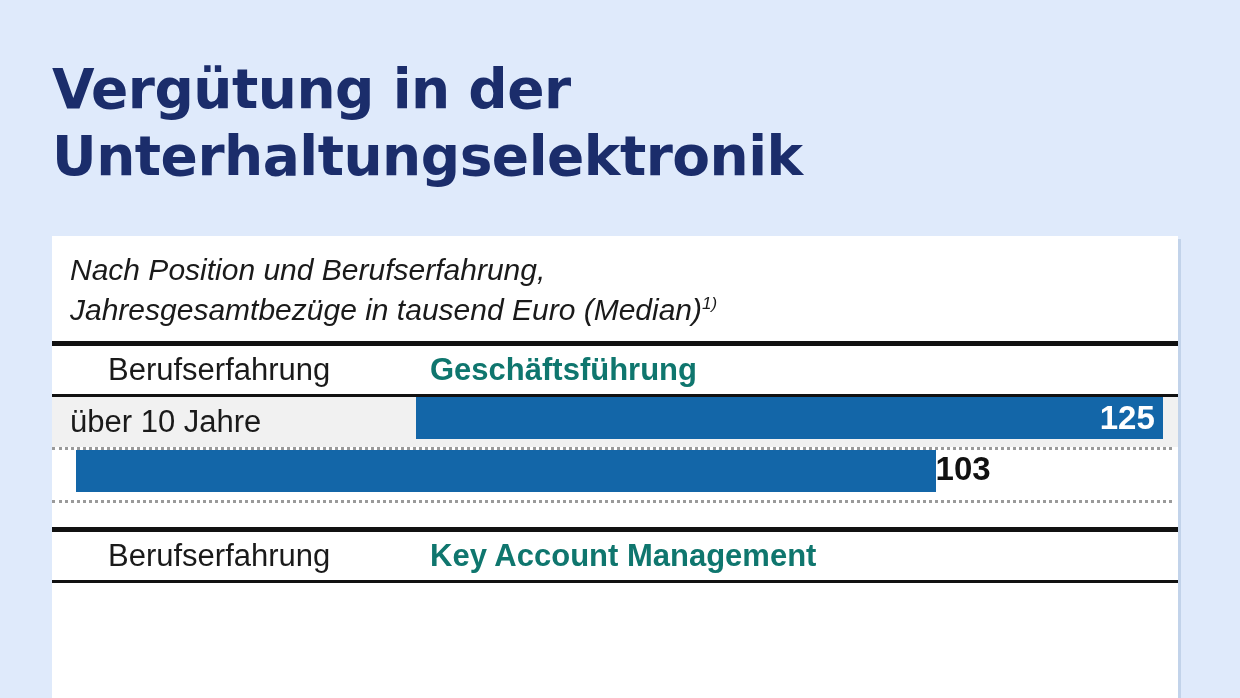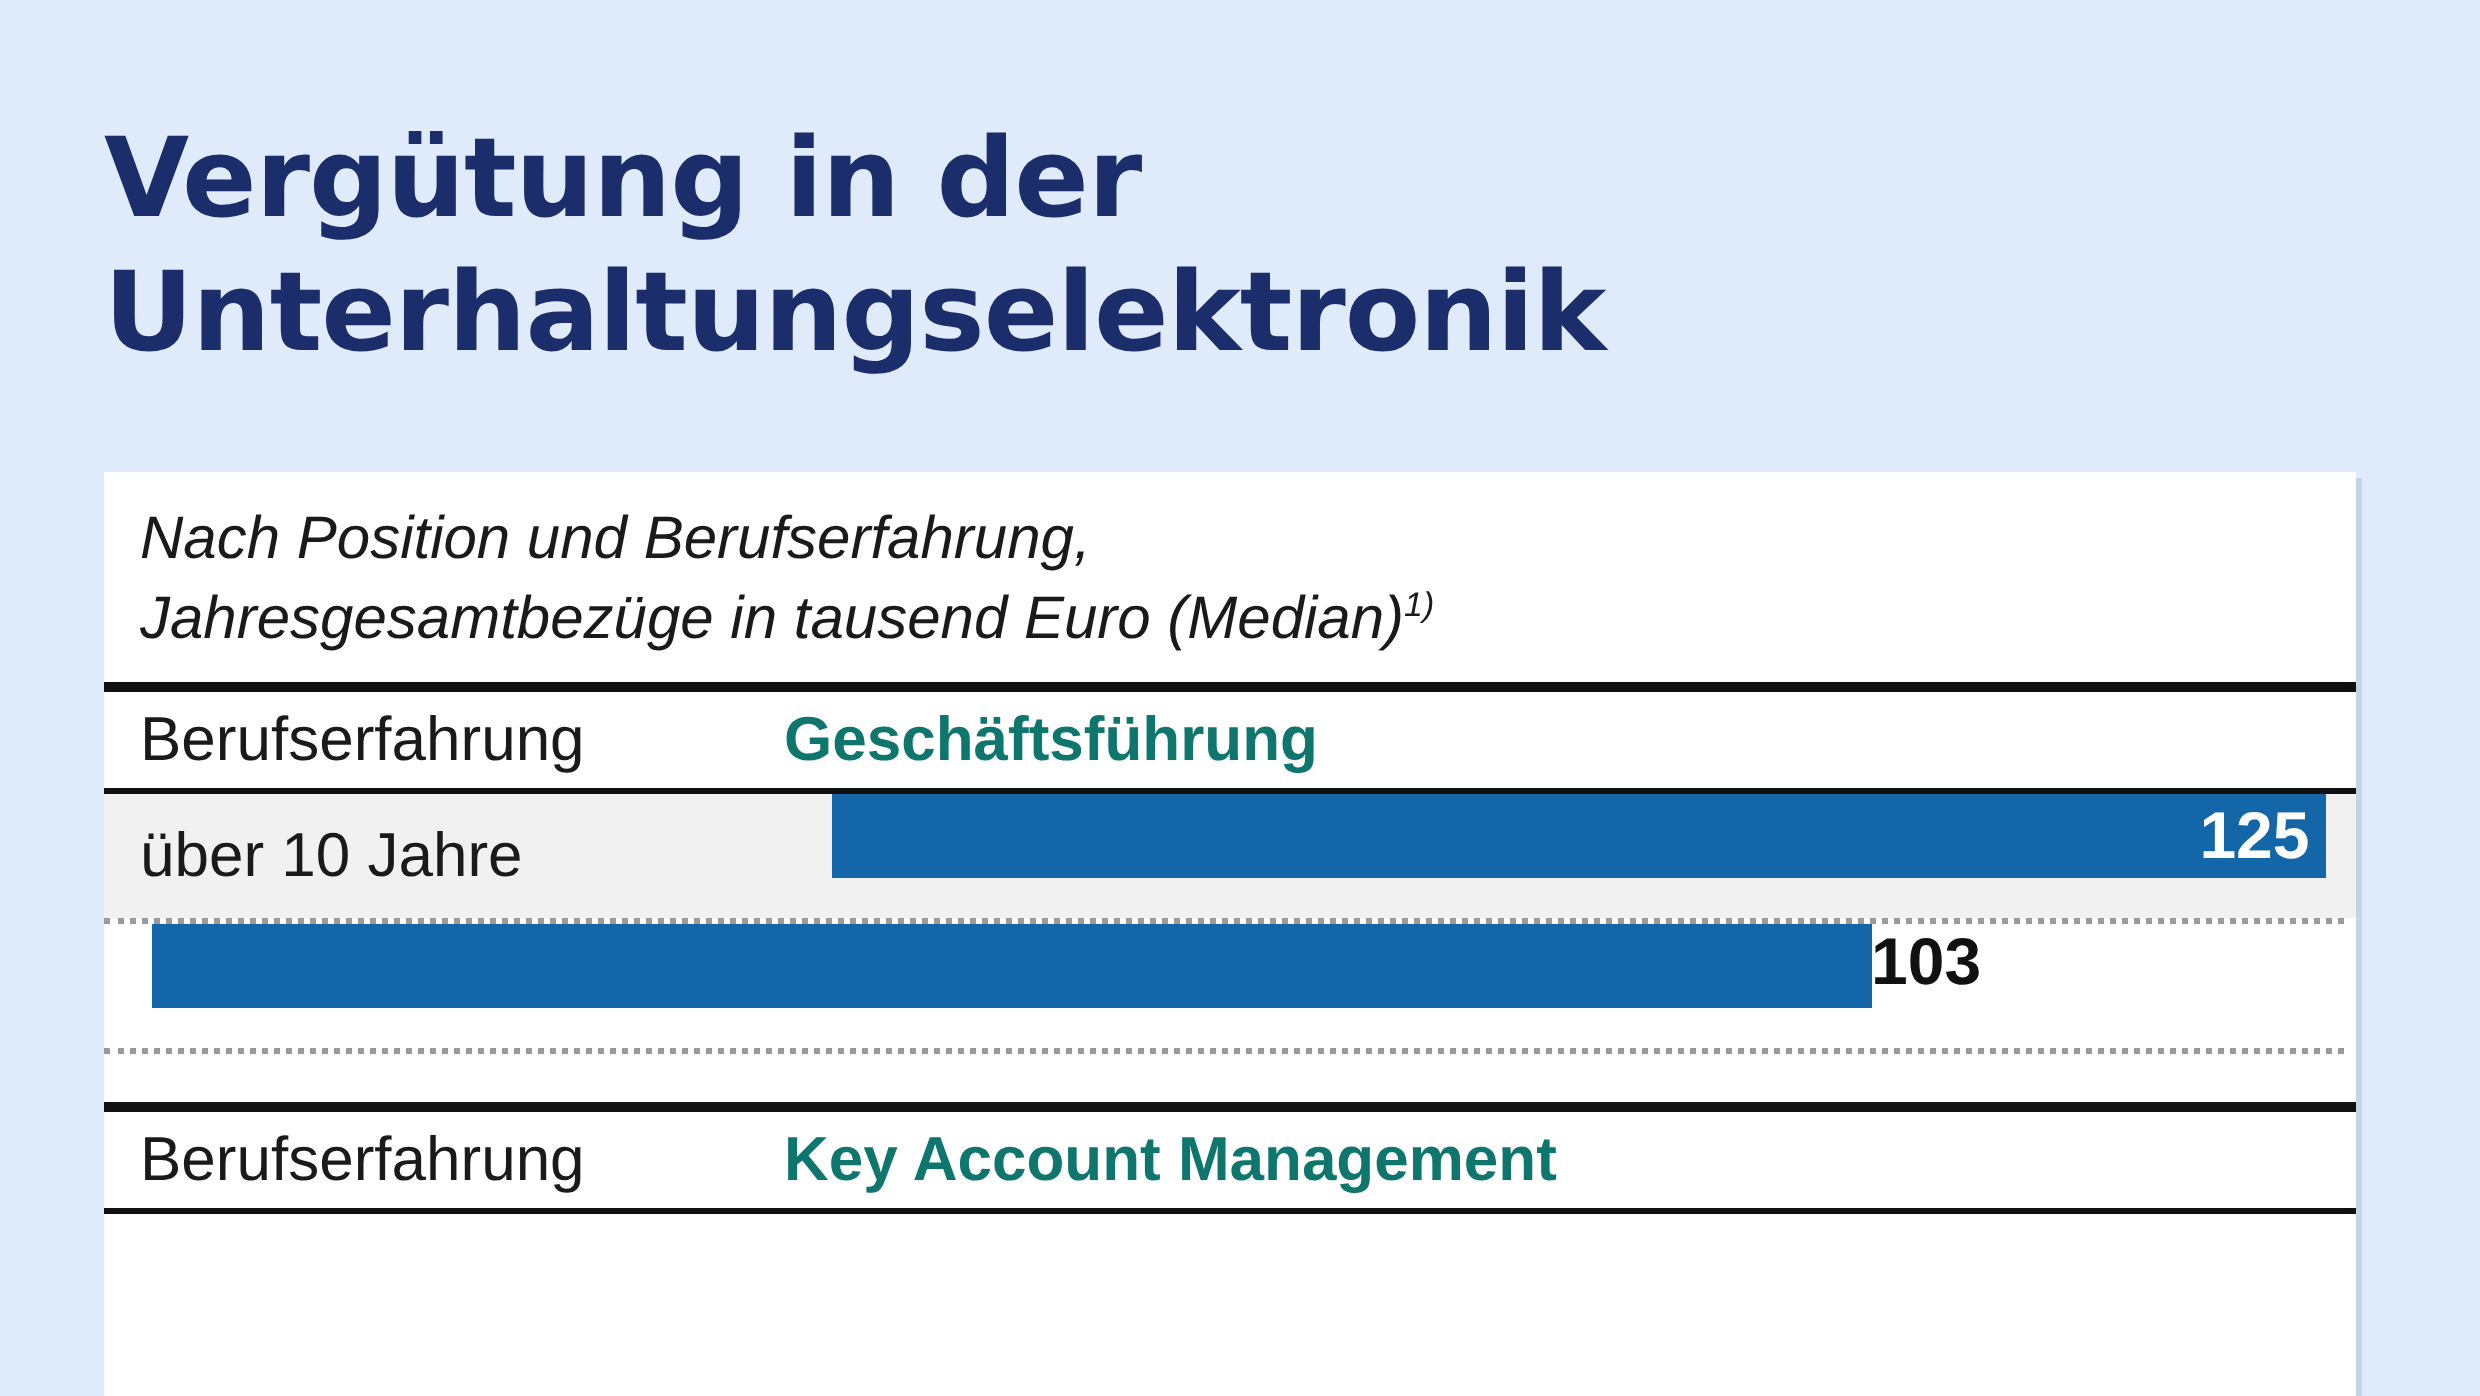--- a/index.html
+++ b/index.html
@@ -65,20 +65,21 @@
     height: 5px;
     background: #111111;
     margin: 2px 0 0 0;
   }
 
   .section-head {
     display: flex;
     align-items: baseline;
     padding: 6px 0 6px 0;
     background: #ffffff;
+    margin-left: 38px;
   }
   .section-head .exp-label {
     width: 340px;
     padding-left: 18px;
     box-sizing: border-box;
     font-size: 31px;
     color: #1a1a1a;
   }
   .section-head .pos-label {
     font-size: 31px;
@@ -87,21 +88,21 @@
   }
 
   .rule-thin {
     height: 3px;
     background: #111111;
   }
 
   .row {
     display: flex;
     align-items: center;
-    height: 62px;
+    height: 50px;
     position: relative;
   }
   .row.alt {
     background: #f1f1f1;
   }
   .row .cat {
     width: 340px;
     padding-left: 18px;
     box-sizing: border-box;
     font-size: 31px;

